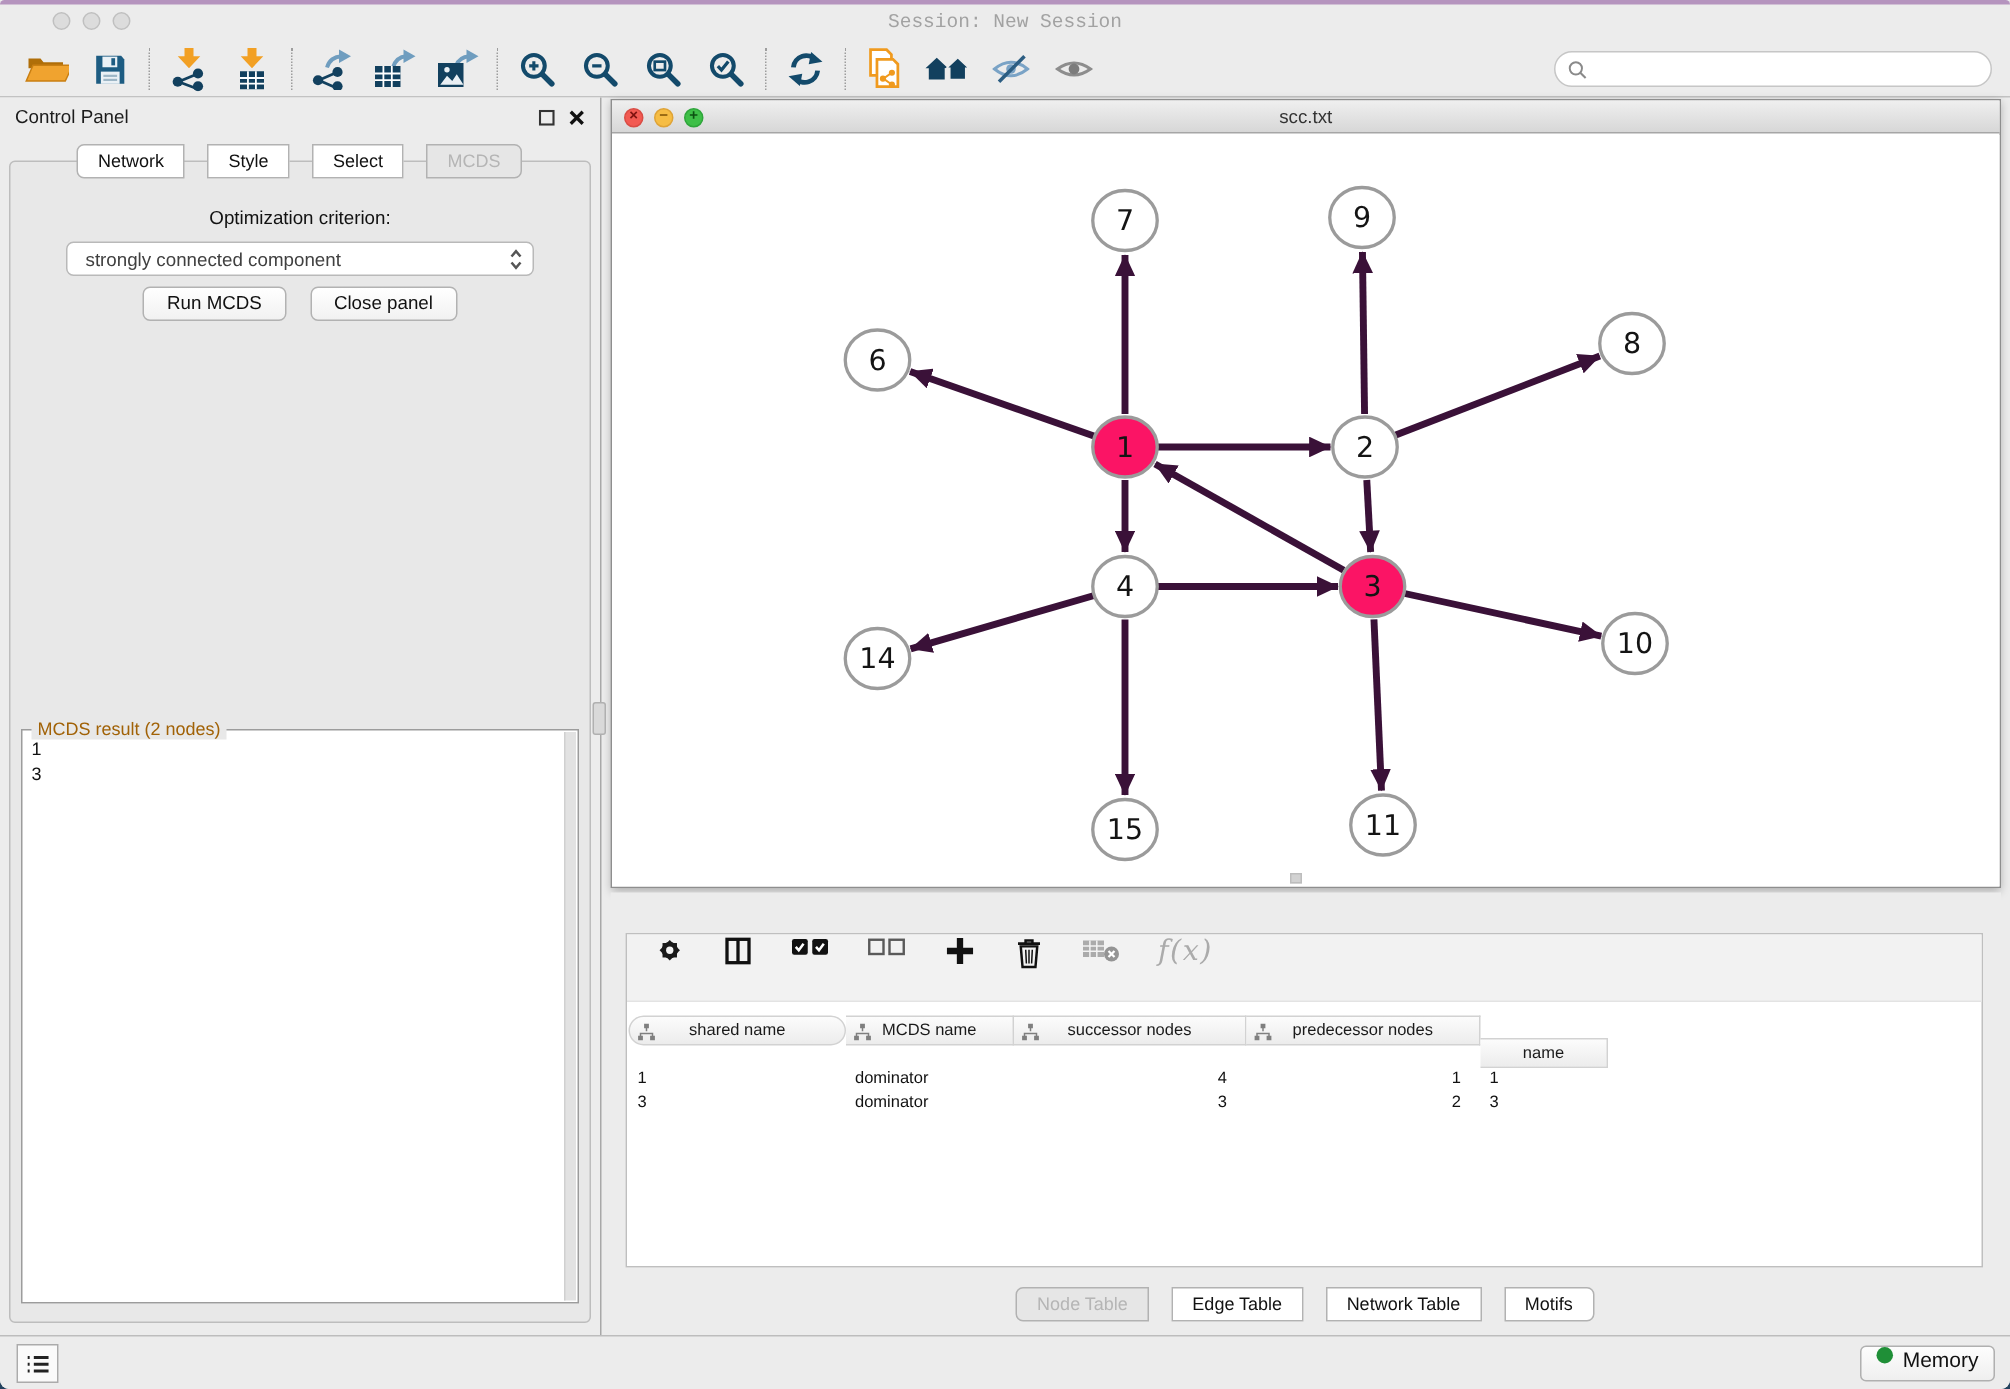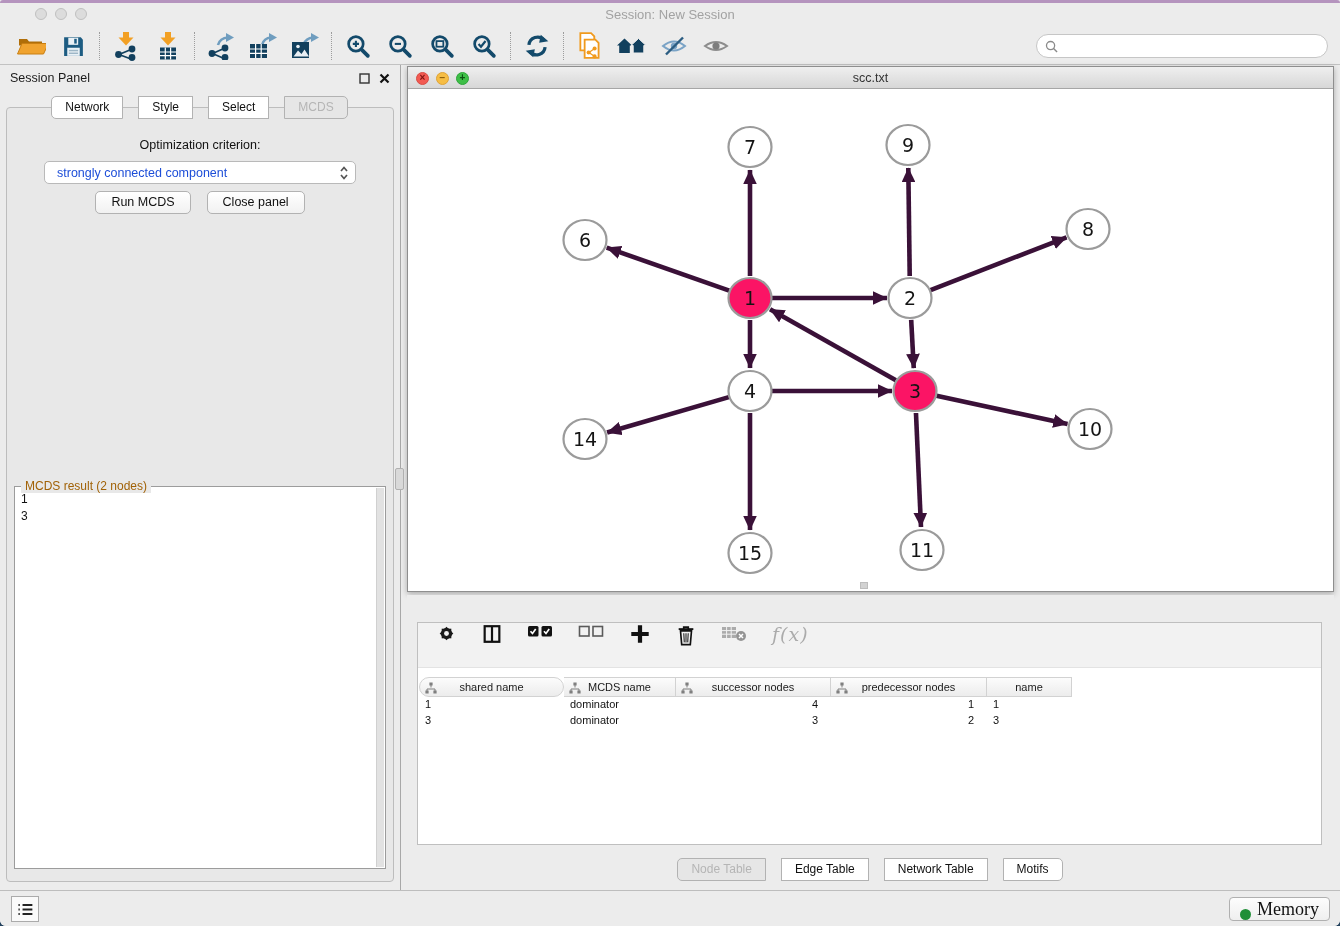--- a/index.html
+++ b/index.html
@@ -2,21 +2,21 @@
 <html><head>
 <meta charset="utf-8">
 <style>
   * { margin:0; padding:0; box-sizing:border-box; }
   html,body { width:1340px; height:926px; overflow:hidden; background:#23425e;
     font-family:"Liberation Sans", sans-serif; }
   #window { position:absolute; inset:0; background:#ececec; border-radius:0 0 6px 6px; overflow:hidden; }
   #purple-strip { position:absolute; top:0; left:0; right:0; height:3px; background:#b594be; border-radius:4px 4px 0 0; z-index:50; }
 
   
-  #titlebar { position:absolute; top:0; left:0; right:0; height:28px; background:#ececec; }
+  #titlebar { position:absolute; top:0; left:0; right:0; height:28px; background:#ececec;font-family:Liberation Mono, monospace; }
   #titlebar .app-title { position:absolute; left:0; right:0; top:7px; text-align:center; font-size:13px; color:#a2a2a2; }
   .tl { position:absolute; top:8px; width:12px; height:12px; border-radius:50%; }
   .tl.inactive { background:#dcdcdc; border:1px solid #c0c0c0; }
 
   
   #main-toolbar { position:absolute; top:28px; left:0; right:0; height:37px; border-bottom:1px solid #c2c2c2;
     display:flex; align-items:center; padding-left:10px; background:#ececec; }
   .tb-btn { width:42px; height:32px; display:flex; align-items:center; justify-content:center; }
   .tb-sep { width:0; height:28px; border-left:1px dotted #9d9d9d; margin:0 5px; }
   #search-wrap { margin-left:auto; margin-right:12px; width:292px; height:24px; background:#fff;
@@ -32,21 +32,21 @@
   #cp-tabs { top:31px; }
   .tab { padding:3px 13px 4px; background:#fff; border:1px solid #b2b2b2; font-size:12px; color:#111;
     margin-left:-1px; font-weight:500; white-space:nowrap; }
   .tab:first-child { border-radius:5px 0 0 5px; }
   .tab:last-child { border-radius:0 5px 5px 0; }
   .tab.active { background:#e6e6e6; color:#b5b5b5; }
   .cp-body { position:absolute; left:6px; right:6px; top:42px; bottom:8px; border:1px solid #bdbdbd;
     background:#e8e8e8; border-radius:4px; }
   #opt-label { margin-top:30px; text-align:center; font-size:12.5px; color:#111; }
   #optimization-select { width:312px; height:23px; margin:9px auto 0; background:#fff; border:1px solid #b9b9b9;
-    border-radius:5px; display:flex; align-items:center; padding:0 6px 0 12px; font-size:12.5px; color:#1d4ed8; }
+    border-radius:5px; display:flex; align-items:center; padding:0 6px 0 12px; font-size:12.5px; color:#404040; }
   #optimization-select .sp { flex:1; }
   .btnrow { display:flex; justify-content:center; gap:16px; margin-top:7px; }
   .mac-btn { padding:3px 15px 4px; background:linear-gradient(#ffffff,#f1f1f1); border:1px solid #b2b2b2;
     border-radius:5px; font-size:12.5px; color:#111; }
   #mcds-result-group { position:absolute; left:7px; right:7px; top:378px; bottom:12px; border:1px solid #9c9c9c; background:#fff; }
   #mcds-result-label { position:absolute; top:-8px; left:6px; background:#e8e8e8; padding:0 4px; font-size:12px; color:#a16207; }
   #mcds-result-text { position:absolute; inset:4px 12px 2px 6px; font-size:12px; color:#111;
     font-family:"Liberation Sans", sans-serif; white-space:pre; line-height:17px; }
   #mcds-scrollbar { position:absolute; top:1px; bottom:1px; right:1px; width:8px; background:#e2e2e2; border-left:1px solid #d0d0d0; }
   #panel-splitter { position:absolute; left:395px; top:468px; width:9px; height:22px; background:#d9d9d9;
@@ -82,21 +82,21 @@
   .td { height:16px; font-size:11px; color:#111; padding:1px 6px 0; overflow:hidden; white-space:nowrap; }
   .td.r { text-align:right; padding-right:13px; }
   #tp-tabs { bottom:9px; }
 
   
   #status-bar { position:absolute; left:0; right:0; bottom:0; height:36px; background:#ececec; border-top:1px solid #bdbdbd; }
   #list-button { position:absolute; left:11px; top:5px; width:28px; height:26px; background:#fafafa;
     border:1px solid #ababab; display:flex; align-items:center; justify-content:center; }
   #memory-button { position:absolute; right:10px; top:6px; height:24px; padding:0 10px;
     background:linear-gradient(#fdfdfd,#efefef); border:1px solid #b0b0b0; border-radius:4px;
-    display:flex; align-items:flex-end; gap:6px; font-size:18px; color:#111;font-family:Liberation Serif, serif; }
+    display:flex; align-items:flex-start; gap:6px; font-size:14px; color:#111; }
   #memory-dot { width:11px; height:11px; border-radius:50%; background:#1f8f37; }
 
   svg { display:block; }
 </style>
 </head>
 <body>
 
 <div id="window">
   <div id="purple-strip"></div>
 
@@ -251,21 +251,21 @@
       <svg width="13" height="13" viewBox="0 0 14 14">
         <circle cx="6" cy="6" r="4.4" fill="none" stroke="#8a8a8a" stroke-width="1.4"></circle>
         <line x1="9.2" y1="9.2" x2="13" y2="13" stroke="#8a8a8a" stroke-width="1.5"></line>
       </svg>
       <input type="text" placeholder="" style="">
     </div>
   </div>
 
   <div id="control-panel">
     <div class="panel-header">
-      <span>Session Panel</span>
+      <span>Control Panel</span>
       <span class="sp"></span>
       <span class="ph-ic">
         <svg width="11" height="11" viewBox="0 0 11 11">
             <rect x="1" y="1" width="9" height="9" fill="none" stroke="#333" stroke-width="1.4"></rect>
           </svg>
       </span>
       <span class="ph-ic">
         <svg width="11" height="11" viewBox="0 0 11 11">
             <path d="M1.5 1.5 L9.5 9.5 M9.5 1.5 L1.5 9.5" stroke="#111" stroke-width="2.2"></path>
           </svg>
@@ -476,21 +476,21 @@
             </div>
             <div class="th" style="width: 156px;">
               <svg class="tree-ic" width="12" height="12" viewBox="0 0 12 12">
                 <path d="M6 3 v2.5 M2 9 V7 h8 v2" fill="none" stroke="#7f7f7f" stroke-width="1"></path>
                 <rect x="4.4" y="0.5" width="3.2" height="3" fill="#7f7f7f"></rect>
                 <rect x="0.4" y="8.5" width="3.2" height="3" fill="#7f7f7f"></rect>
                 <rect x="8.4" y="8.5" width="3.2" height="3" fill="#7f7f7f"></rect>
               </svg>
               <span>predecessor nodes</span>
             </div>
-            <div class="th" style="width: 85px;">
+            <div class="th" style="width: 85px; margin-top: 15px;">
               <span>name</span>
             </div>
           </div>
         <div id="tp-rows">
             <div class="tr">
               <div class="td" style="width: 145px;">1</div>
               <div class="td" style="width: 112px;">dominator</div>
               <div class="td r" style="width: 155px;">4</div>
               <div class="td r" style="width: 156px;">1</div>
               <div class="td" style="width: 85px;">1</div>

